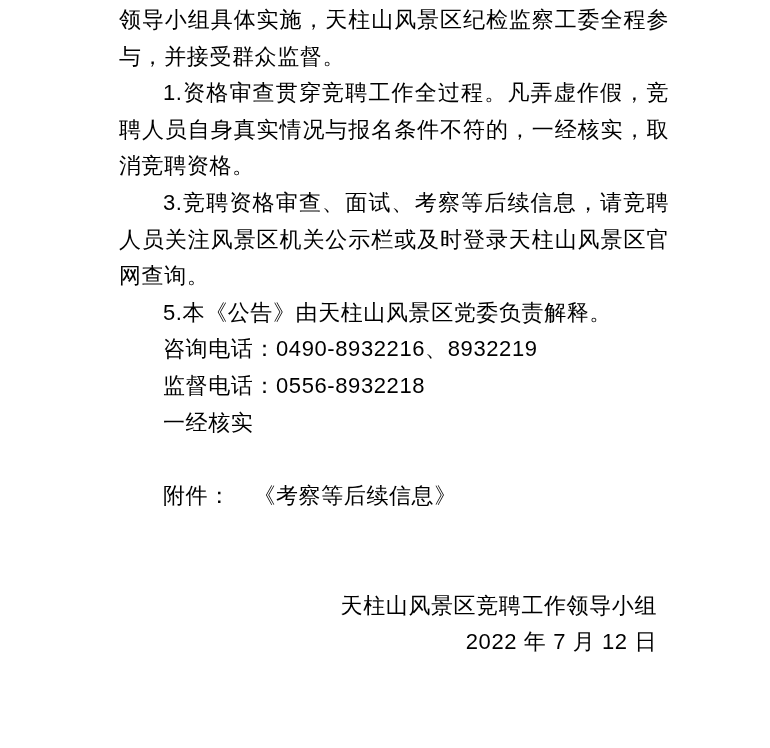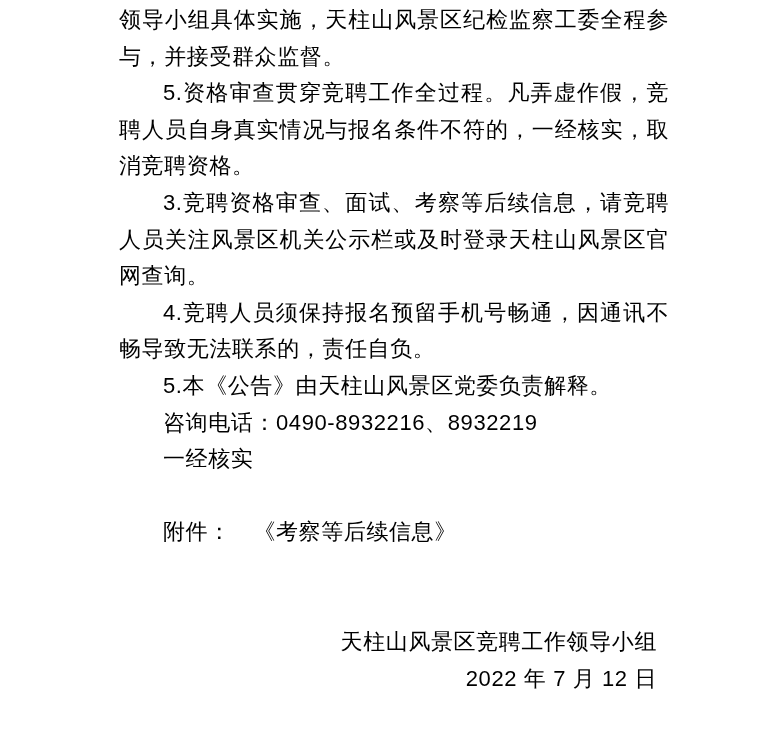--- a/index.html
+++ b/index.html
@@ -52,25 +52,25 @@
     text-align: right;
     white-space: pre-wrap;
   }
 </style>
 </head>
 <body>
 
 <div class="page">
   <div class="content">
     <p>领导小组具体实施，天柱山风景区纪检监察工委全程参与，并接受群众监督。</p>
-    <p class="indent">5.资格审查贯穿竞聘工作全过程。凡弄虚作假，竞聘人员自身真实情况与报名条件不符的，一经核实，取消竞聘资格。</p>
+    <p class="indent">1.资格审查贯穿竞聘工作全过程。凡弄虚作假，竞聘人员自身真实情况与报名条件不符的，一经核实，取消竞聘资格。</p>
     <p class="indent">3.竞聘资格审查、面试、考察等后续信息，请竞聘人员关注风景区机关公示栏或及时登录天柱山风景区官网查询。</p>
-    <p class="indent">4.竞聘人员须保持报名预留手机号畅通，因通讯不畅导致无法联系的，责任自负。</p>
     <p class="indent">5.本《公告》由天柱山风景区党委负责解释。</p>
     <p class="indent nojustify">咨询电话：0490-8932216、8932219</p>
+    <p class="indent nojustify">监督电话：0556-8932218</p>
     <p class="indent nojustify">一经核实</p>
     <p class="indent nojustify attachment">附件：　《考察等后续信息》</p>
     <div class="signature-block">
       <p>天柱山风景区竞聘工作领导小组</p>
       <p>2022 年 7 月 12 日</p>
     </div>
   </div>
 </div>
 
 </body></html>

